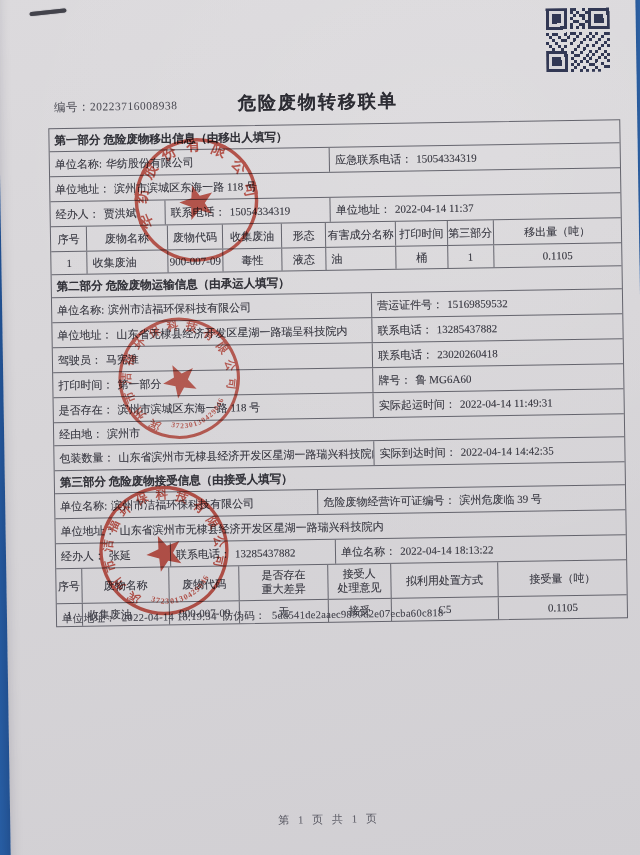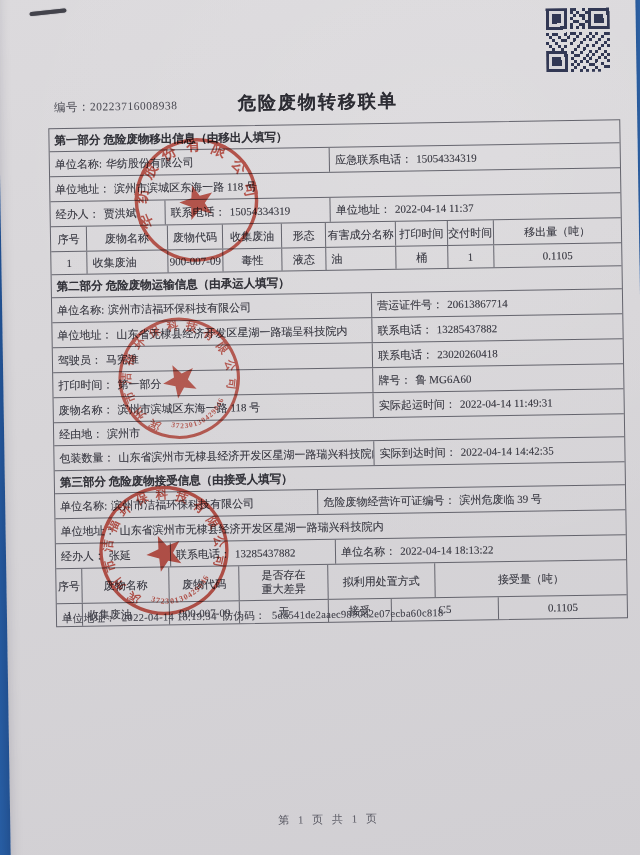--- a/index.html
+++ b/index.html
@@ -137,21 +137,21 @@
     </div>
 
     <div class="row">
       <div class="cell c h24" style="width:6.2%">序号</div>
       <div class="cell c h24" style="width:14.1%">废物名称</div>
       <div class="cell c h24" style="width:9.7%">废物代码</div>
       <div class="cell c h24" style="width:10.4%">收集废油</div>
       <div class="cell c h24" style="width:7.7%">形态</div>
       <div class="cell c h24" style="width:12.3%">有害成分名称</div>
       <div class="cell c h24" style="width:9.0%">打印时间</div>
-      <div class="cell c h24" style="width:8.1%">交付时间</div>
+      <div class="cell c h24" style="width:8.1%">第三部分</div>
       <div class="cell c h24 grow">移出量（吨）</div>
     </div>
 
     <div class="row">
       <div class="cell c h22" style="width:6.2%">1</div>
       <div class="cell h22" style="width:14.1%">收集废油</div>
       <div class="cell c h22" style="width:9.7%">900-007-09</div>
       <div class="cell c h22" style="width:10.4%">毒性</div>
       <div class="cell c h22" style="width:7.7%">液态</div>
       <div class="cell h22" style="width:12.3%">油</div>
@@ -164,21 +164,21 @@
         <div class="cell full h22">第二部分  危险废物运输信息（由承运人填写）</div>
       </div>
 
     <div class="row">
       <div class="cell w56 h24">
         <span class="lb">单位名称:</span>
           <span>滨州市洁福环保科技有限公司</span>
       </div>
       <div class="cell grow h24">
         <span class="lb">营运证件号：</span>
-          <span>20613867714</span>
+          <span>15169859532</span>
       </div>
     </div>
 
     <div class="row">
       <div class="cell w56 h24">
         <span class="lb">单位地址：</span>
           <span>山东省无棣县经济开发区星湖一路瑞呈科技院内</span>
       </div>
       <div class="cell grow h24">
         <span class="lb">联系电话：</span>
@@ -203,21 +203,21 @@
           <span>第一部分</span>
       </div>
       <div class="cell grow h24">
         <span class="lb">牌号：</span>
           <span>鲁 MG6A60</span>
       </div>
     </div>
 
     <div class="row">
       <div class="cell w56 h24">
-        <span class="lb">废物名称：</span>
+        <span class="lb">是否存在：</span>
           <span>滨州市滨城区东海一路 118 号</span>
       </div>
       <div class="cell grow h24">
         <span class="lb">实际起运时间：</span>
           <span>2022-04-14 11:49:31</span>
       </div>
     </div>
 
     <div class="row">
       <div class="cell full h22">
@@ -273,20 +273,22 @@
           <span>2022-04-14 18:13:22</span>
       </div>
     </div>
 
     <div class="row">
       <div class="cell c h34" style="width:4.4%">序号</div>
       <div class="cell c h34" style="width:15.3%">废物名称</div>
       <div class="cell c h34" style="width:12.3%">废物代码</div>
       <div class="cell c h34 wrap" style="width:15.5%">是否存在
 重大差异</div>
+      <div class="cell c h34 wrap" style="width:11.1%">接受人
+处理意见</div>
       <div class="cell c h34" style="width:18.8%">拟利用处置方式</div>
       <div class="cell c h34 grow">接受量（吨）</div>
     </div>
 
     <div class="row">
       <div class="cell c h22" style="width:4.4%">1</div>
       <div class="cell h22" style="width:15.3%">收集废油</div>
       <div class="cell c h22" style="width:12.3%">900-007-09</div>
       <div class="cell c h22" style="width:15.5%">无</div>
       <div class="cell c h22" style="width:11.1%">接受</div>

